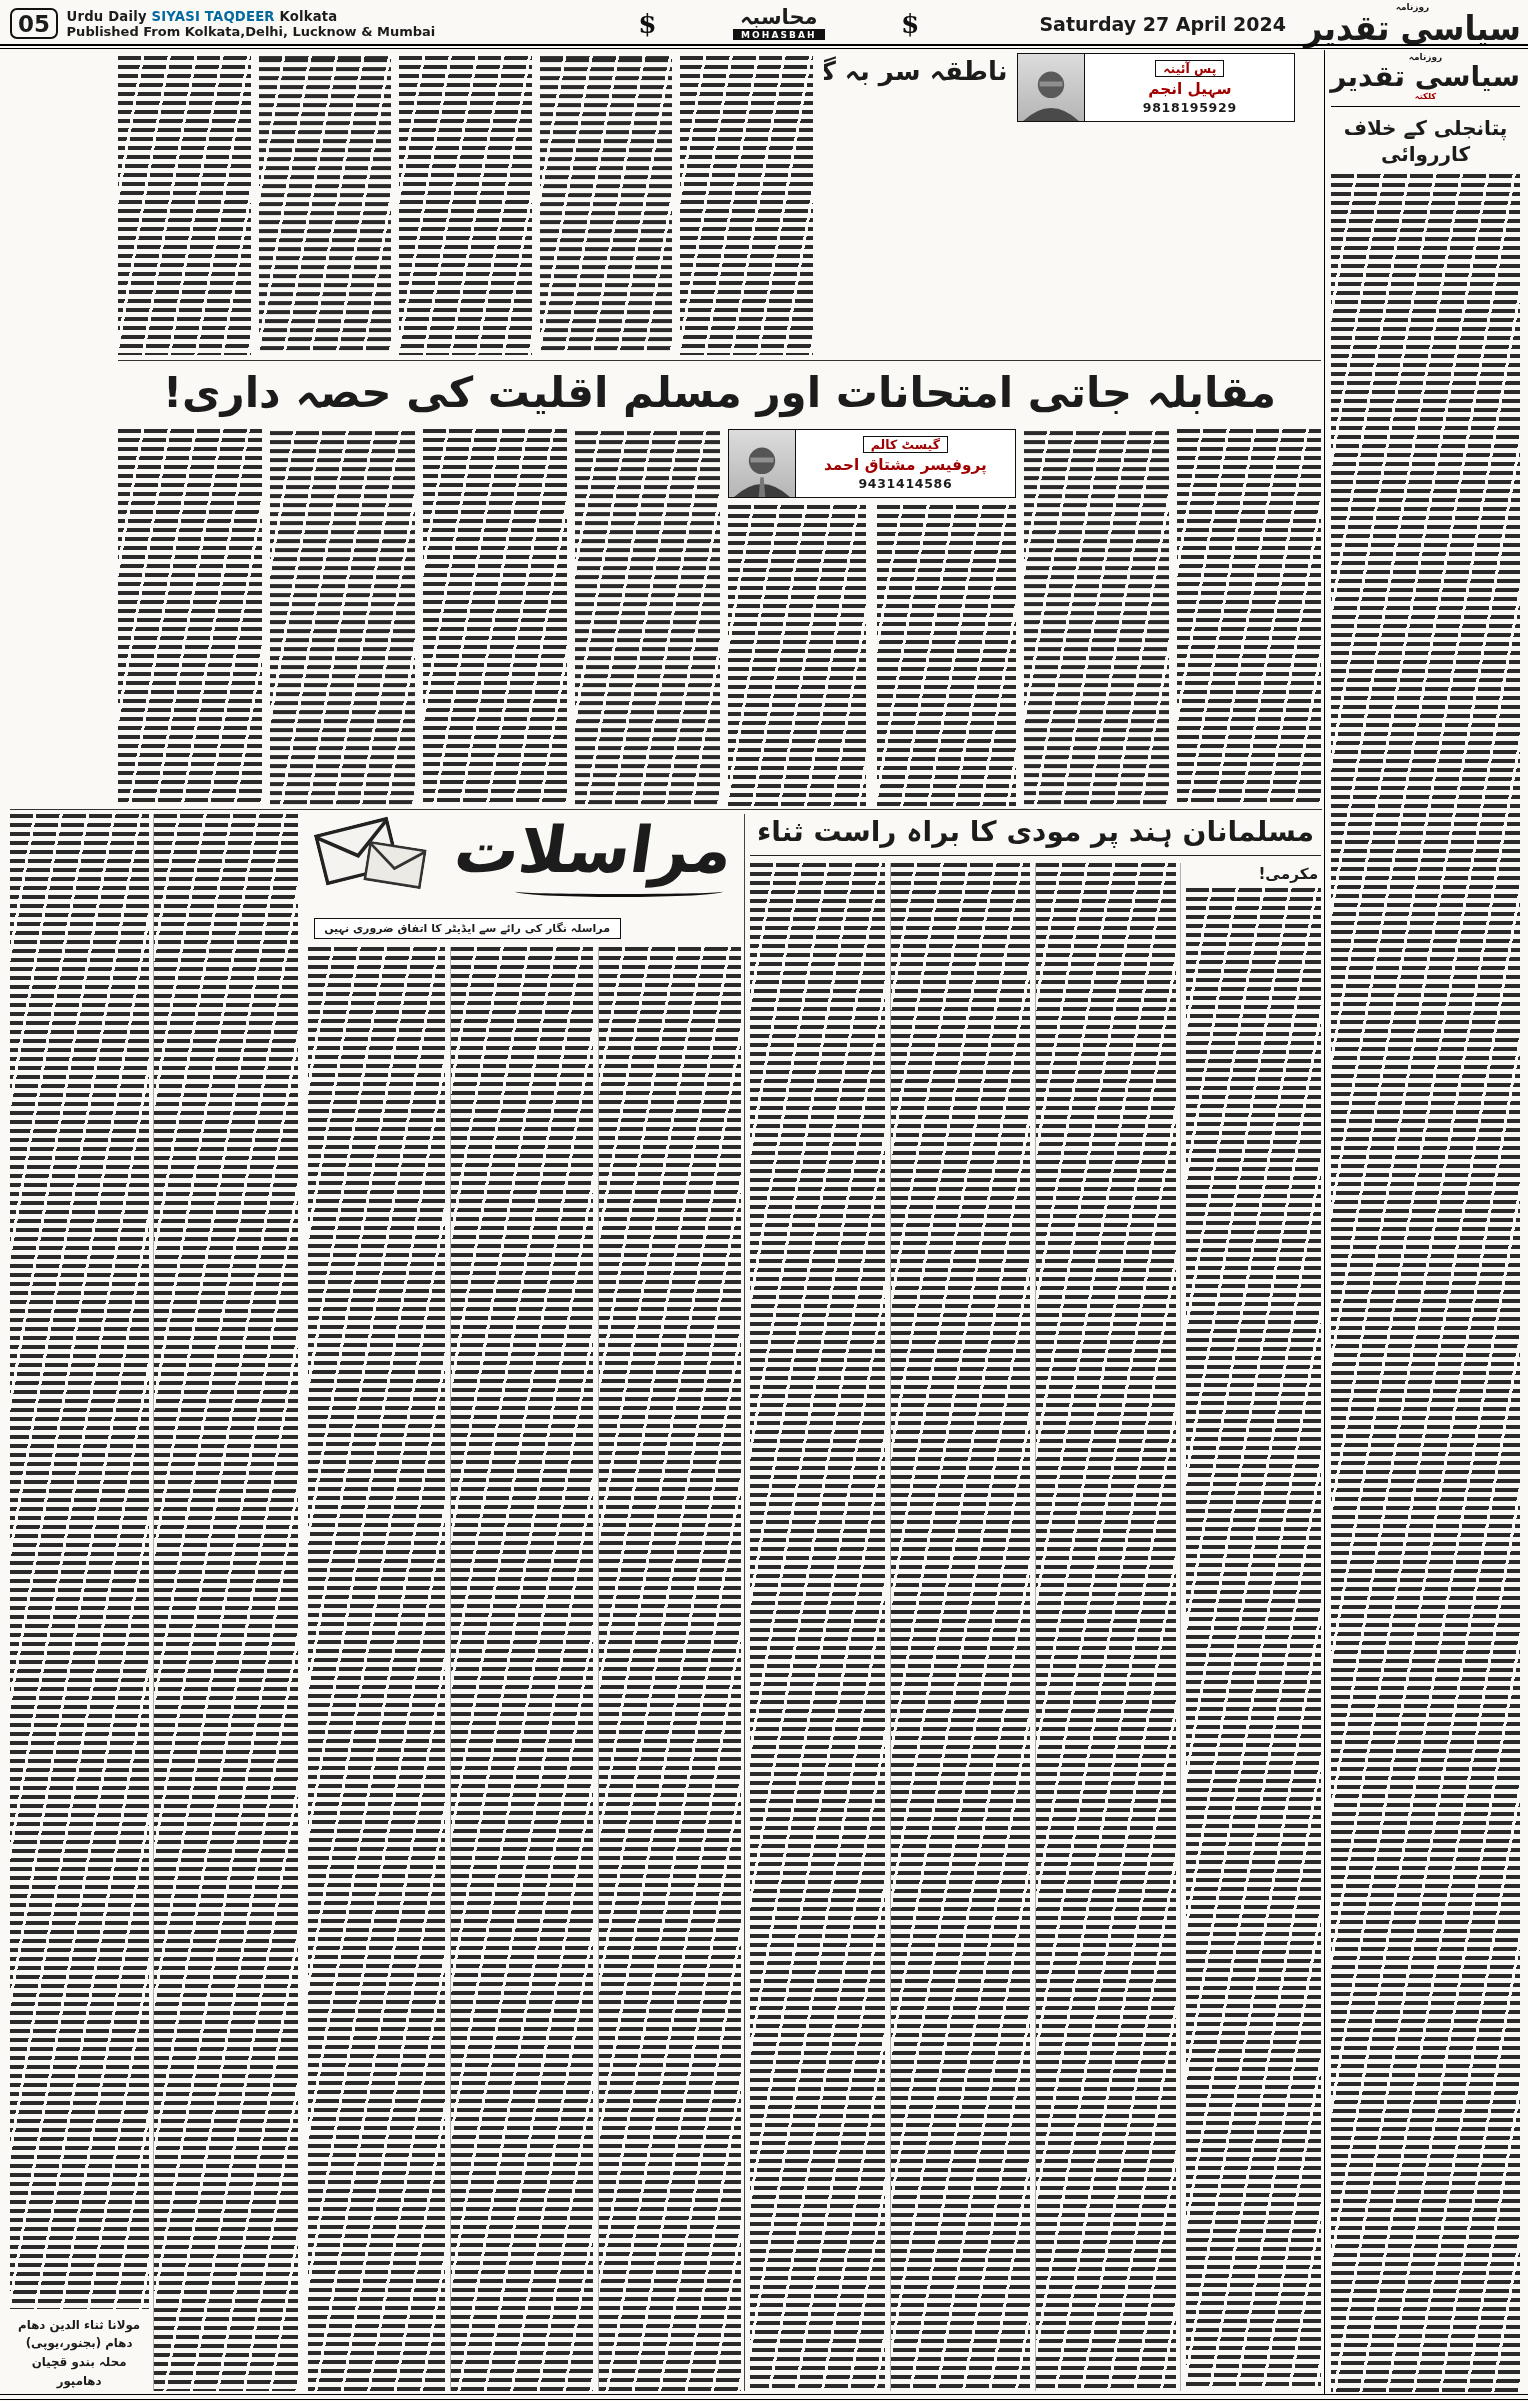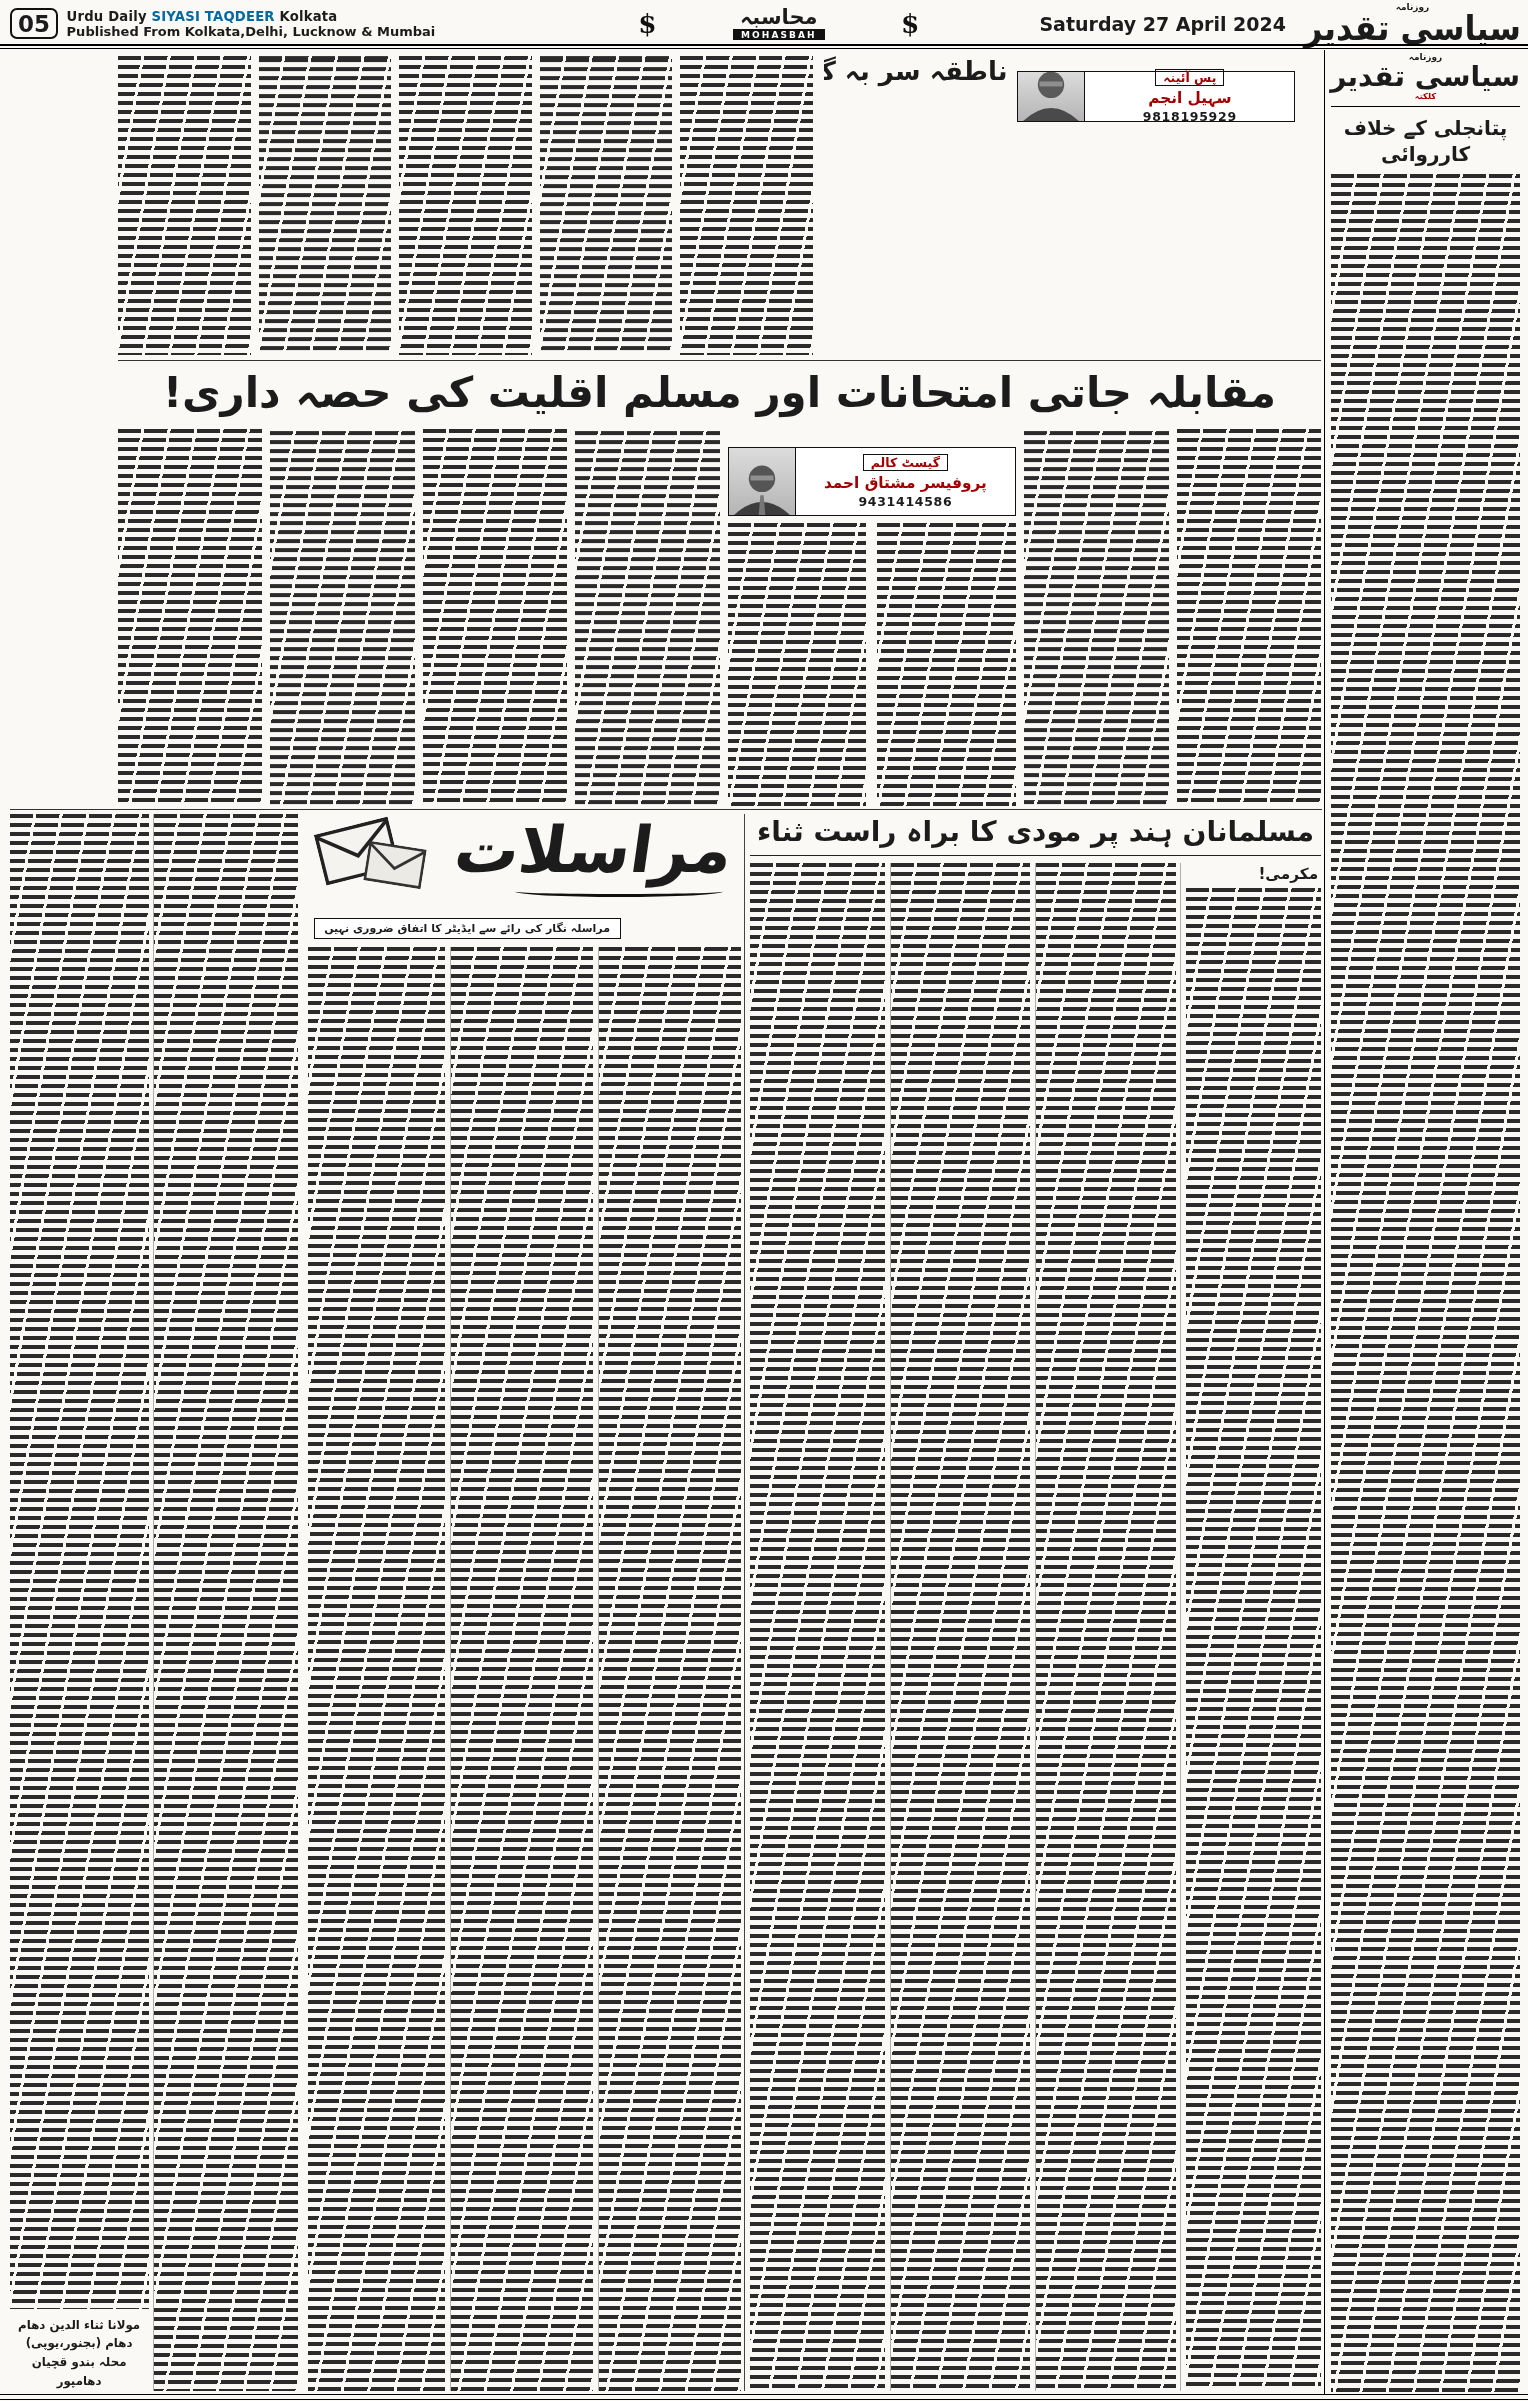--- a/index.html
+++ b/index.html
@@ -36,21 +36,21 @@
       repeating-linear-gradient(100deg, transparent 0 23px, #faf9f5 23px 26px),
       repeating-linear-gradient(to bottom, #2b2b2b 0 4.2px, transparent 4.2px 9px);
   }
   .cols { display:flex; direction:rtl; gap:8px; }
   .cols > .sim:nth-child(even) { background-position:0 0, 0 2.1px; }
   .rcols { display:flex; direction:rtl; }
   .rcols > * { flex:1; border-left:0.7px solid #b0afab; margin-left:4.9px; padding-left:4.9px; }
   .rcols > *:last-child { border-left:none; margin-left:0; padding-left:0; }
 
   
-  .author-box { border:1.4px solid #111; background:#fff; display:flex; direction:rtl; align-items:stretch;margin-top:18px; }
+  .author-box { border:1.4px solid #111; background:#fff; display:flex; direction:rtl; align-items:stretch; }
   .ab-main { flex:1; display:flex; flex-direction:column; align-items:center; justify-content:center; gap:2.1px; padding:2.1px; }
   .ab-label { border:1px solid #111; padding:0 7px; font-size:12.5px; font-weight:bold; color:#a00000; direction:rtl; }
   .ab-name { font-size:15.3px; font-weight:bold; color:#a00000; direction:rtl; }
   .ab-phone { font-size:12.5px; font-weight:bold; letter-spacing:0.7px; }
   .ab-photo { width:67px; border-right:1.4px solid #111; background:linear-gradient(#dcdcdc,#b5b5b5);
               display:flex; align-items:flex-end; justify-content:center; overflow:hidden; }
   .ab-photo svg { width:100%; height:auto; display:block; }
 
   
   .article1 { position:absolute; left:118px; top:53px; width:1203px; height:304px; }

